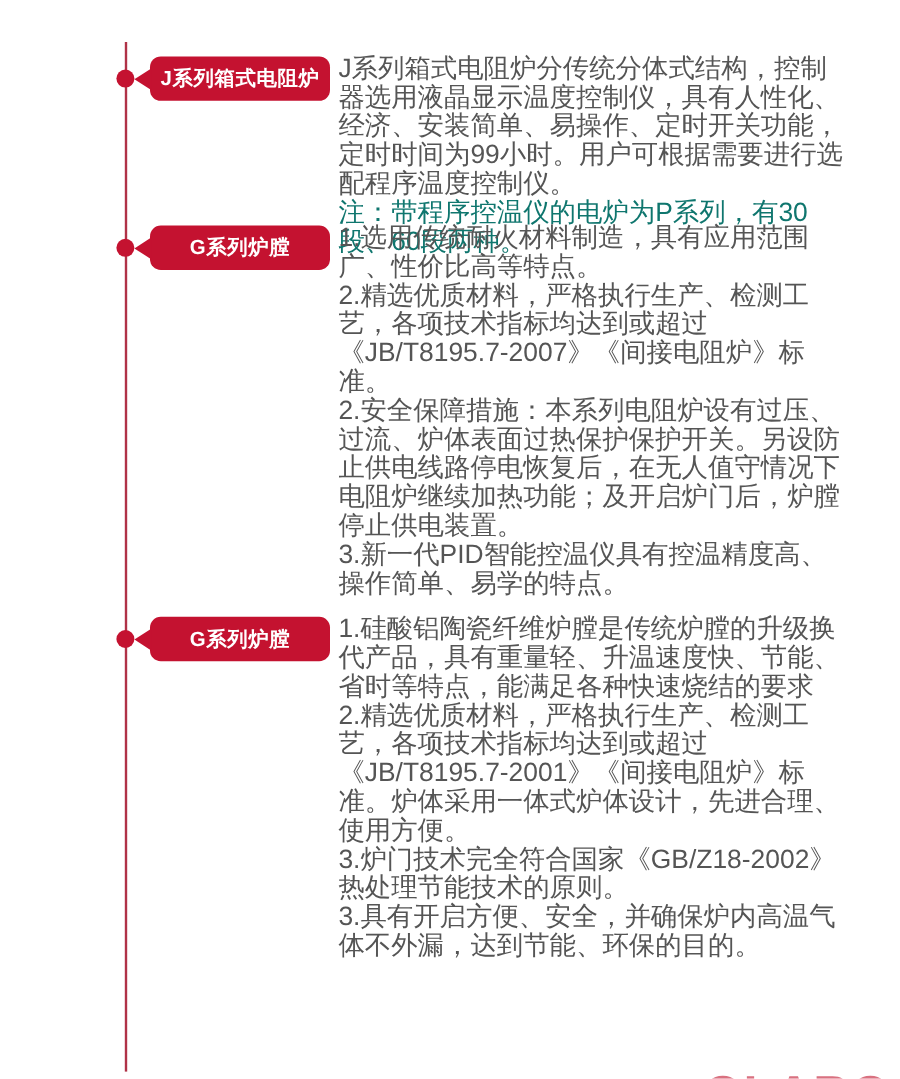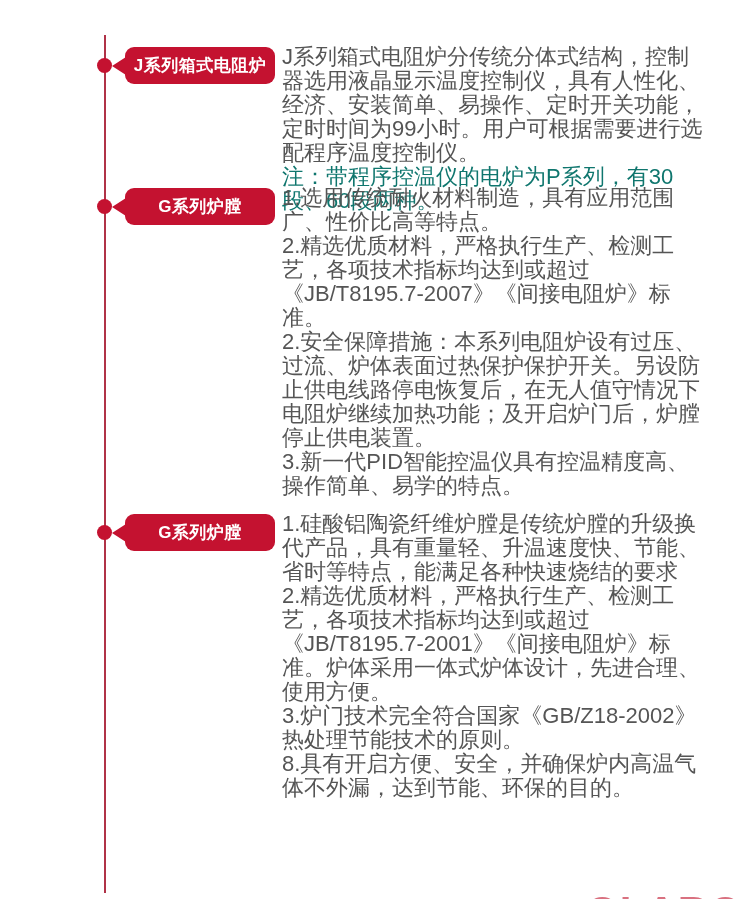--- a/index.html
+++ b/index.html
@@ -111,18 +111,18 @@
   <section class="section sec-3">
     <div class="marker"></div>
     <div class="ribbon">
       <span class="ribbon-arrow"></span>
       <span class="ribbon-text">G系列炉膛</span>
     </div>
     <div class="content">
       <p>1.硅酸铝陶瓷纤维炉膛是传统炉膛的升级换代产品，具有重量轻、升温速度快、节能、省时等特点，能满足各种快速烧结的要求</p>
       <p>2.精选优质材料，严格执行生产、检测工艺，各项技术指标均达到或超过《JB/T8195.7-2001》《间接电阻炉》标准。炉体采用一体式炉体设计，先进合理、使用方便。</p>
       <p>3.炉门技术完全符合国家《GB/Z18-2002》热处理节能技术的原则。</p>
-      <p>8.具有开启方便、安全，并确保炉内高温气体不外漏，达到节能、环保的目的。</p>
+      <p>3.具有开启方便、安全，并确保炉内高温气体不外漏，达到节能、环保的目的。</p>
     </div>
   </section>
 
   <div class="watermark">OLABO</div>
 </div>
 
 </body></html>

